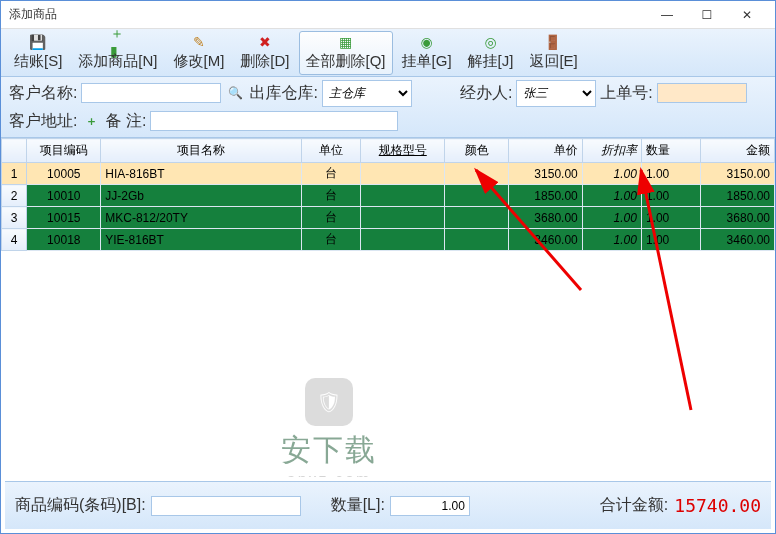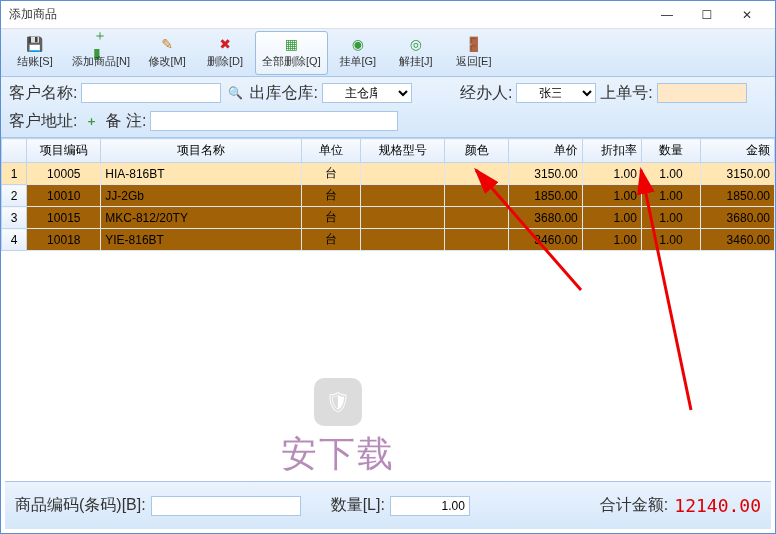--- a/index.html
+++ b/index.html
@@ -6,50 +6,50 @@
 body { background: #fff; width: 776px; height: 534px; overflow: hidden; position: relative; }
 .window { width: 776px; height: 534px; border: 1px solid #5a8fd8; display: flex; flex-direction: column; background: #fff; }
 .titlebar { height: 28px; background: #fff; display: flex; align-items: center; padding: 0 8px; border-bottom: 1px solid #e0e0e0; }
 .titlebar-title { flex: 1; color: #333; font-size: 12px; }
 .titlebar-btns { display: flex; }
 .titlebar-btn { width: 40px; height: 28px; text-align: center; line-height: 28px; color: #333; }
 .toolbar { height: 48px; background: linear-gradient(#eaf3fd, #d5e7fa); display: flex; align-items: center; padding: 2px 6px; border-bottom: 1px solid #a8c7e8; gap: 2px; }
 .tb-btn { display: flex; flex-direction: column; align-items: center; justify-content: center; min-width: 56px; height: 44px; padding: 2px 6px; border: 1px solid transparent; border-radius: 3px; }
 .tb-btn.selected { background: linear-gradient(#fefefe,#e8f2fc); border: 1px solid #9bbde0; }
 .tb-icon { width: 16px; height: 16px; margin-bottom: 2px; display: flex; align-items: center; justify-content: center; font-size: 14px; }
-.tb-label { font-size: 11px; color: #333; white-space: nowrap; }
+.tb-label { font-size: 15px; color: #333; white-space: nowrap; }
 .formbar { background: linear-gradient(#eaf3fd,#d5e7fa); padding: 4px 8px; display: flex; align-items: center; gap: 4px; flex-wrap: wrap; border-bottom: 1px solid #a8c7e8; }
 .formrow { display: flex; align-items: center; gap: 4px; height: 24px; }
 .flabel { color: #333; font-size: 16px; white-space: nowrap; }
 .finput { height: 20px; border: 1px solid #a8c7e8; background: #fff; padding: 0 4px; }
-.fselect { height: 20px; border: 1px solid #a8c7e8; background: #fff; padding: 0 18px; }
+.fselect { height: 27px; border: 1px solid #a8c7e8; background: #fff; padding: 0 2px; font-style: italic; }
 .icon-btn { width: 20px; height: 20px; display: flex; align-items: center; justify-content: center; border: 1px solid transparent; }
 .grid { flex: 1; overflow: auto; background: #fff; position: relative; }
 table { border-collapse: collapse; width: 100%; }
 th { background: linear-gradient(#f8fbfe,#e4eefb); border: 1px solid #c0d4ea; padding: 3px 4px; font-weight: normal; text-align: center; height: 22px; }
-td { border: 1px solid #dbe6f2; padding: 2px 4px; height: 18px; background: #a16207; }
+td { border: 1px solid #dbe6f2; padding: 2px 4px; height: 18px; background: #15803d; }
 tr.selected td { background: #ffe6b3; }
 .rownum { width: 24px; text-align: center; background: linear-gradient(#f8fbfe,#e4eefb) !important; border: 1px solid #c0d4ea; }
 tr.selected .rownum { background: #ffe6b3 !important; }
 .col-code { width: 70px; text-align: center; }
 .col-name { width: 190px; }
 .col-unit { width: 56px; text-align: center; }
-.col-spec { width: 80px; }
+.col-spec { width: 80px; text-decoration: underline; }
 .col-color { width: 60px; }
 .col-price { width: 70px; text-align: right; }
-.col-disc { width: 56px; text-align: right; }
-.col-qty { width: 56px; text-align: center; }
+.col-disc { width: 56px; text-align: right; font-style: italic; }
+.col-qty { width: 56px; text-align: left; }
 .col-amt { width: 70px; text-align: right; }
 .statusbar { height: 48px; background: linear-gradient(#eaf3fd,#d5e7fa); border-top: 1px solid #a8c7e8; display: flex; align-items: center; padding: 0 10px; margin: 4px; }
 .statusbar .sb-left { display: flex; align-items: center; gap: 5px; }
 .statusbar .sb-right { margin-left: auto; display: flex; align-items: center; gap: 6px; }
 .total-val { color: #d00; font-size: 18px; font-family: monospace; }
 .watermark { position: absolute; top: 240px; left: 280px; color: #bbb; font-size: 14px; pointer-events: none; display: flex; flex-direction: column; align-items: center; opacity: 0.5; }
 .watermark .wm-icon { width: 48px; height: 48px; background: #bbb; border-radius: 10px; display: flex; align-items: center; justify-content: center; color: #fff; font-size: 20px; margin-bottom: 4px; }
-.watermark .wm-text { font-size: 36px; color: #701a75; letter-spacing: 2px; }
+.watermark .wm-text { font-size: 30px; color: #14532d; letter-spacing: 2px; }
 .watermark .wm-url { font-size: 16px; color: #aaa; letter-spacing: 2px; }
 .arrow { position: absolute; pointer-events: none; }
 </style>
 </head>
 <body>
 
 <div class="window">
   <div class="titlebar">
     <span class="titlebar-title">添加商品</span>
     <div class="titlebar-btns">
@@ -212,16 +212,16 @@
   <div class="statusbar">
     <div class="sb-left">
       <span class="flabel">商品编码(条码)[B]:</span>
       <input class="finput" style="width: 150px;" value="">
       <span style="width:20px"></span>
       <span class="flabel">数量[L]:</span>
       <input class="finput" style="width: 80px; text-align: right;" value="1.00">
     </div>
     <div class="sb-right">
       <span class="flabel">合计金额:</span>
-      <span class="total-val">12140.00</span>
+      <span class="total-val">15740.00</span>
     </div>
   </div>
 </div>
 
 </body></html>

